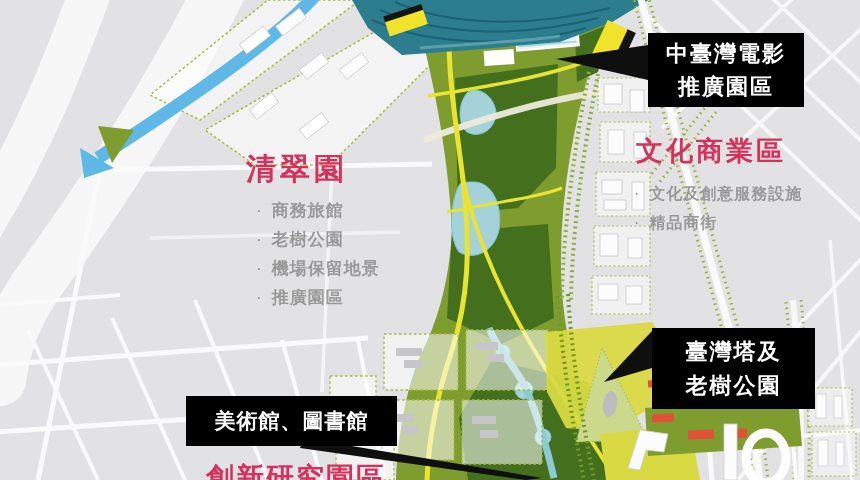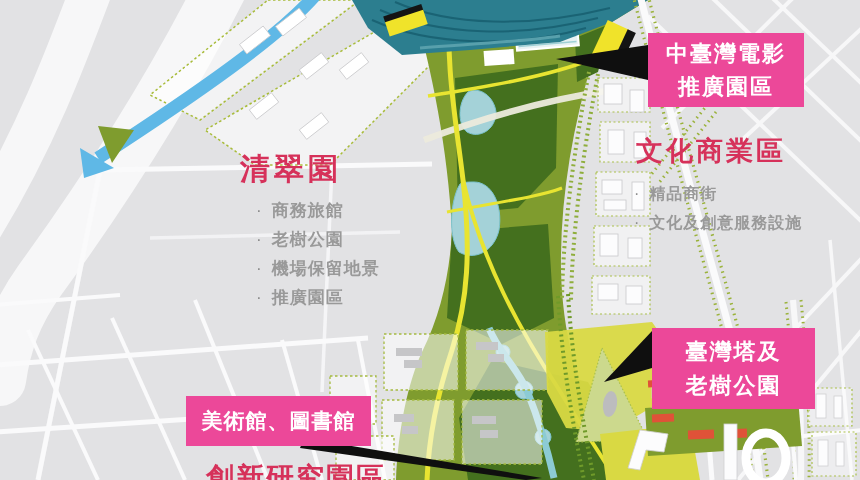--- a/index.html
+++ b/index.html
@@ -2,30 +2,30 @@
 <html><head>
 <meta charset="utf-8">
 <style>
   html,body{margin:0;padding:0;background:#bbb;}
   #stage{
     position:relative;width:860px;height:480px;overflow:hidden;
     background:#e2e2e4;font-family:"Liberation Sans",sans-serif;
   }
   #stage svg{position:absolute;left:0;top:0;}
   .tag{
-    position:absolute;background:#ec4899;color:#fff;font-weight:700;
+    position:absolute;background:#000000;color:#fff;font-weight:700;
     display:flex;flex-direction:column;justify-content:center;align-items:center;
     text-align:center;z-index:3;
   }
   #tag-film{left:648px;top:33px;width:156px;height:74px;font-size:22px;letter-spacing:2px;line-height:33px;}
   #tag-tower{left:652px;top:292px;width:163px;height:81px;font-size:22px;letter-spacing:2px;line-height:34px;margin-top:36px;}
-  #tag-museum{left:186px;top:396px;width:185px;height:50px;font-size:21px;letter-spacing:1px;}
+  #tag-museum{left:186px;top:396px;width:211px;height:50px;font-size:21px;letter-spacing:1px;}
   .red-title{position:absolute;color:#d6315a;font-weight:700;z-index:2;white-space:nowrap;}
   #title-cultural{left:636px;top:133px;font-size:27px;letter-spacing:3px;}
-  #title-qingcui{left:240px;top:149px;font-size:30px;letter-spacing:4px;text-align:center;}
+  #title-qingcui{left:246px;top:149px;font-size:30px;letter-spacing:4px;text-align:center;}
   #title-innovation{left:206px;top:459px;font-size:28px;letter-spacing:2px;}
   .item-list{position:absolute;color:#999;font-weight:700;z-index:2;}
   #list-cultural{left:634px;top:179px;font-size:16px;line-height:29px;letter-spacing:1px;}
   #list-qingcui{left:256px;top:196px;font-size:17px;line-height:29px;letter-spacing:1px;}
   .li{white-space:nowrap;}
   .li::before{content:"·";margin-right:9px;color:#8d8d8d;font-weight:400;}
 </style>
 </head>
 <body>
 
@@ -263,22 +263,22 @@
 
   <div class="tag" id="tag-museum">
     <div>美術館、圖書館</div>
   </div>
 
   <div class="red-title" id="title-cultural">文化商業區</div>
   <div class="red-title" id="title-qingcui">清翠園</div>
   <div class="red-title" id="title-innovation">創新研究園區</div>
 
   <div class="item-list" id="list-cultural">
+    <div class="li">文化及創意服務設施</div>
     <div class="li">精品商街</div>
-    <div class="li">文化及創意服務設施</div>
   </div>
 
   <div class="item-list" id="list-qingcui">
     <div class="li">商務旅館</div>
     <div class="li">老樹公園</div>
     <div class="li">機場保留地景</div>
     <div class="li">推廣園區</div>
   </div>
 
 </div>

